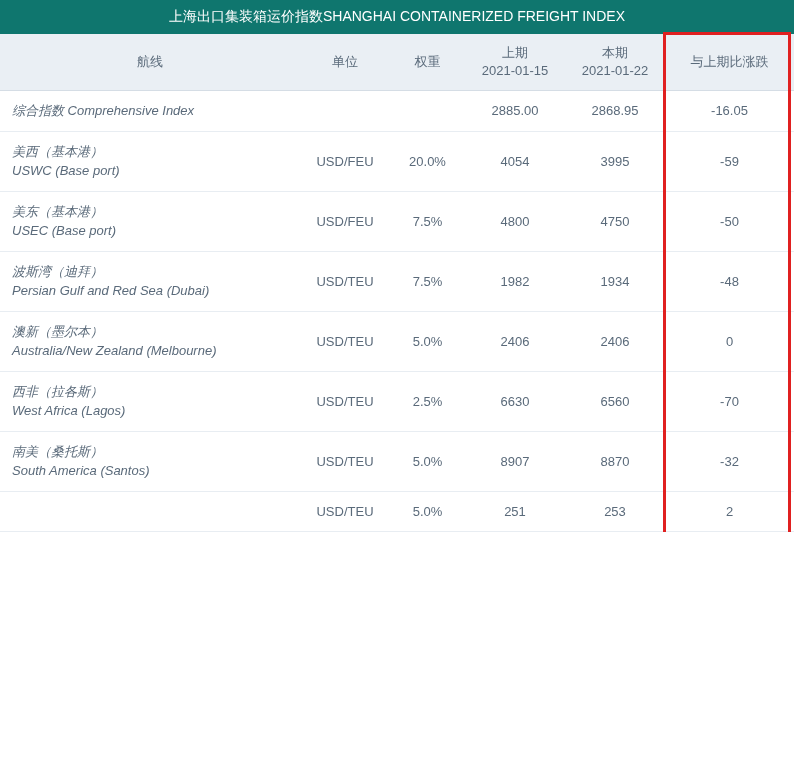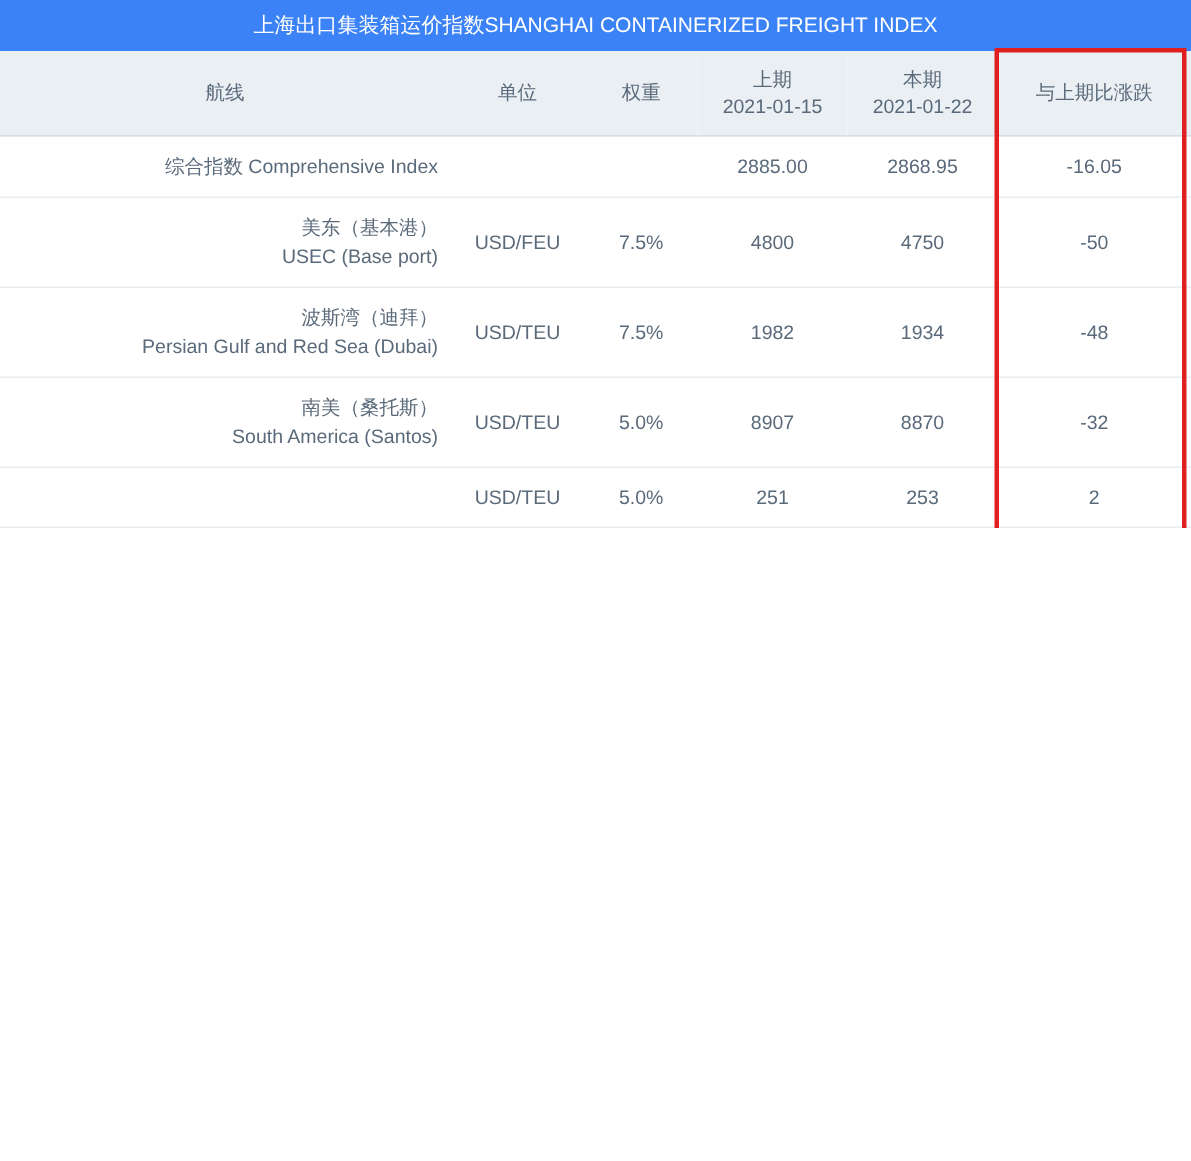--- a/index.html
+++ b/index.html
@@ -5,21 +5,21 @@
   * { box-sizing: border-box; margin: 0; padding: 0; }
   body {
     font-family: "Microsoft YaHei", Arial, sans-serif;
     font-size: 13px;
     color: #5a6a7a;
     background: #fff;
     width: 794px;
   }
   .container { width: 794px; }
   .title-bar {
-    background: #3b82f6;
+    background: #0f766e;
     color: #fff;
     text-align: center;
     padding: 8px 0;
     font-size: 14px;
     font-weight: normal;
   }
   table {
     width: 100%;
     border-collapse: collapse;
     table-layout: fixed;
@@ -36,22 +36,23 @@
   }
   tbody td {
     padding: 10px 8px;
     border-bottom: 1px solid #e8edf2;
     text-align: center;
     vertical-align: middle;
     font-size: 13px;
     line-height: 1.5;
   }
   tbody td.route {
-    text-align: right;
+    text-align: left;
     padding-left: 12px;
+    font-style: italic;
   }
   .col-route { width: 300px; }
   .col-unit  { width: 90px; }
   .col-weight{ width: 75px; }
   .col-prev  { width: 100px; }
   .col-curr  { width: 100px; }
   .col-delta { width: 129px; }
   .highlight-box {
     position: absolute;
     border: 3px solid #e02020;
@@ -97,34 +98,58 @@
   <tbody id="tbody">
         <tr>
           <td class="route"><span>综合指数 Comprehensive Index</span></td>
           <td></td>
           <td></td>
           <td>2885.00</td>
           <td>2868.95</td>
           <td>-16.05</td>
         </tr>
         <tr>
+          <td class="route"><span>美西（基本港）</span><br><span>USWC (Base port)</span></td>
+          <td>USD/FEU</td>
+          <td>20.0%</td>
+          <td>4054</td>
+          <td>3995</td>
+          <td>-59</td>
+        </tr>
+        <tr>
           <td class="route"><span>美东（基本港）</span><br><span>USEC (Base port)</span></td>
           <td>USD/FEU</td>
           <td>7.5%</td>
           <td>4800</td>
           <td>4750</td>
           <td>-50</td>
         </tr>
         <tr>
           <td class="route"><span>波斯湾（迪拜）</span><br><span>Persian Gulf and Red Sea (Dubai)</span></td>
           <td>USD/TEU</td>
           <td>7.5%</td>
           <td>1982</td>
           <td>1934</td>
           <td>-48</td>
+        </tr>
+        <tr>
+          <td class="route"><span>澳新（墨尔本）</span><br><span>Australia/New Zealand (Melbourne)</span></td>
+          <td>USD/TEU</td>
+          <td>5.0%</td>
+          <td>2406</td>
+          <td>2406</td>
+          <td>0</td>
+        </tr>
+        <tr>
+          <td class="route"><span>西非（拉各斯）</span><br><span>West Africa (Lagos)</span></td>
+          <td>USD/TEU</td>
+          <td>2.5%</td>
+          <td>6630</td>
+          <td>6560</td>
+          <td>-70</td>
         </tr>
         <tr>
           <td class="route"><span>南美（桑托斯）</span><br><span>South America (Santos)</span></td>
           <td>USD/TEU</td>
           <td>5.0%</td>
           <td>8907</td>
           <td>8870</td>
           <td>-32</td>
         </tr>
         <tr>

